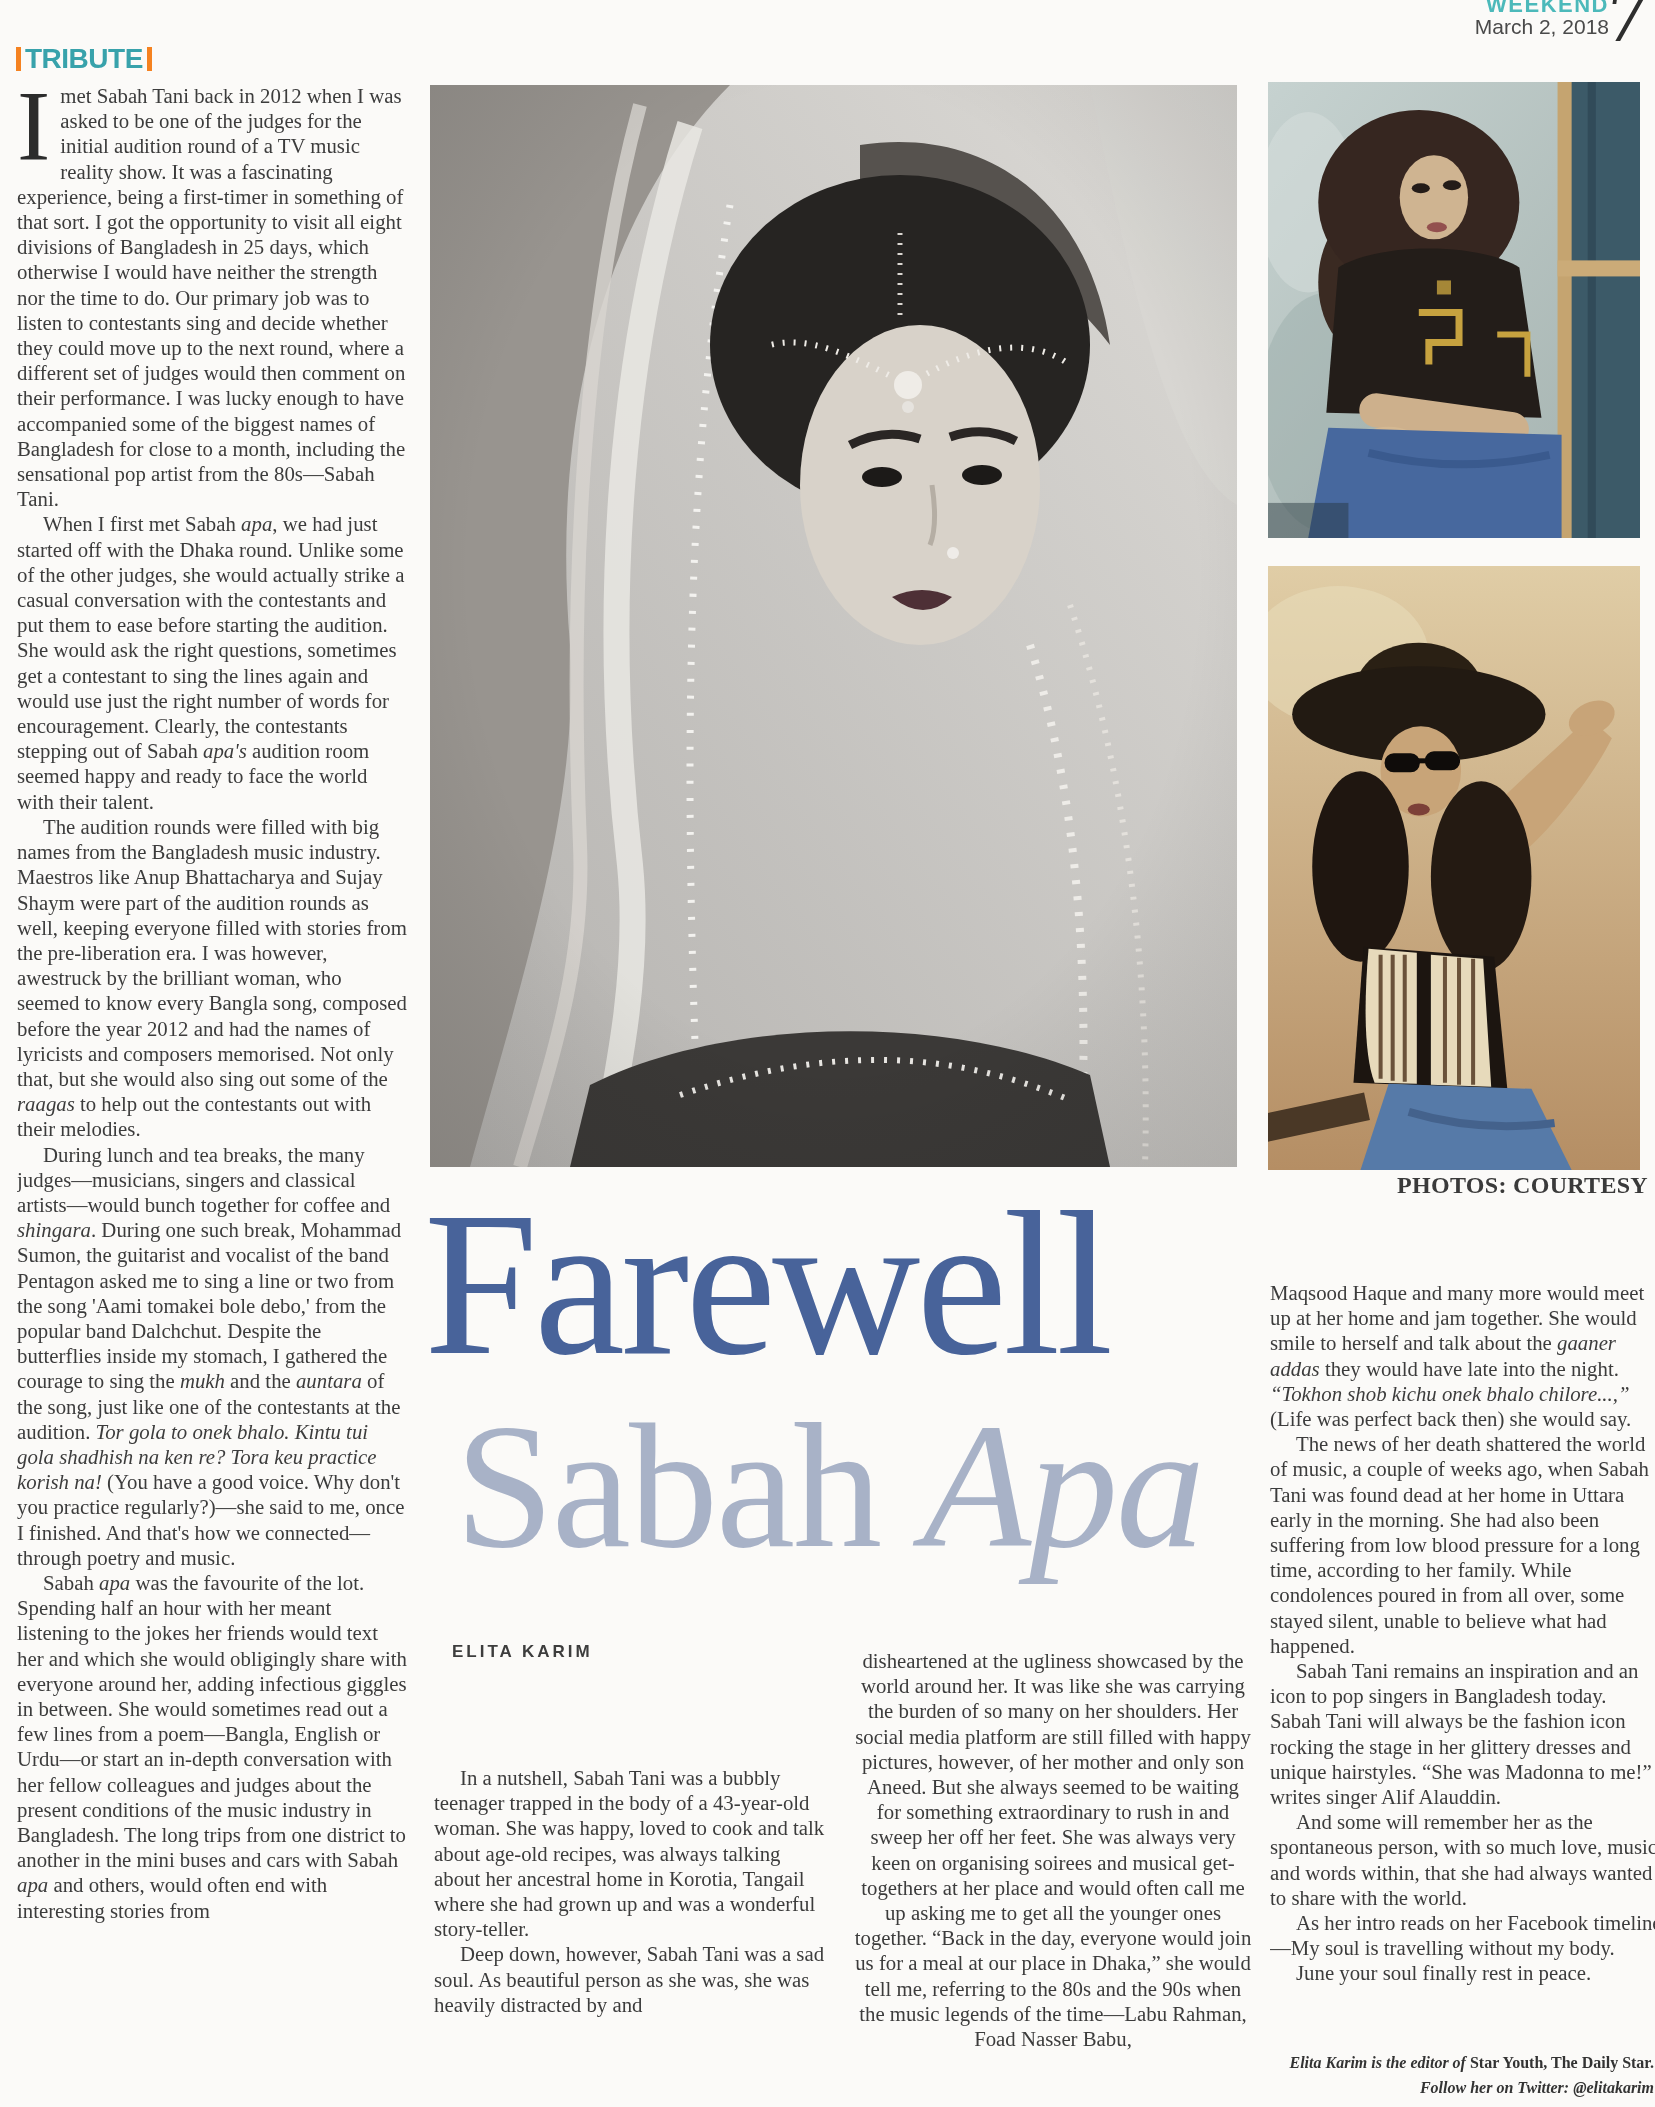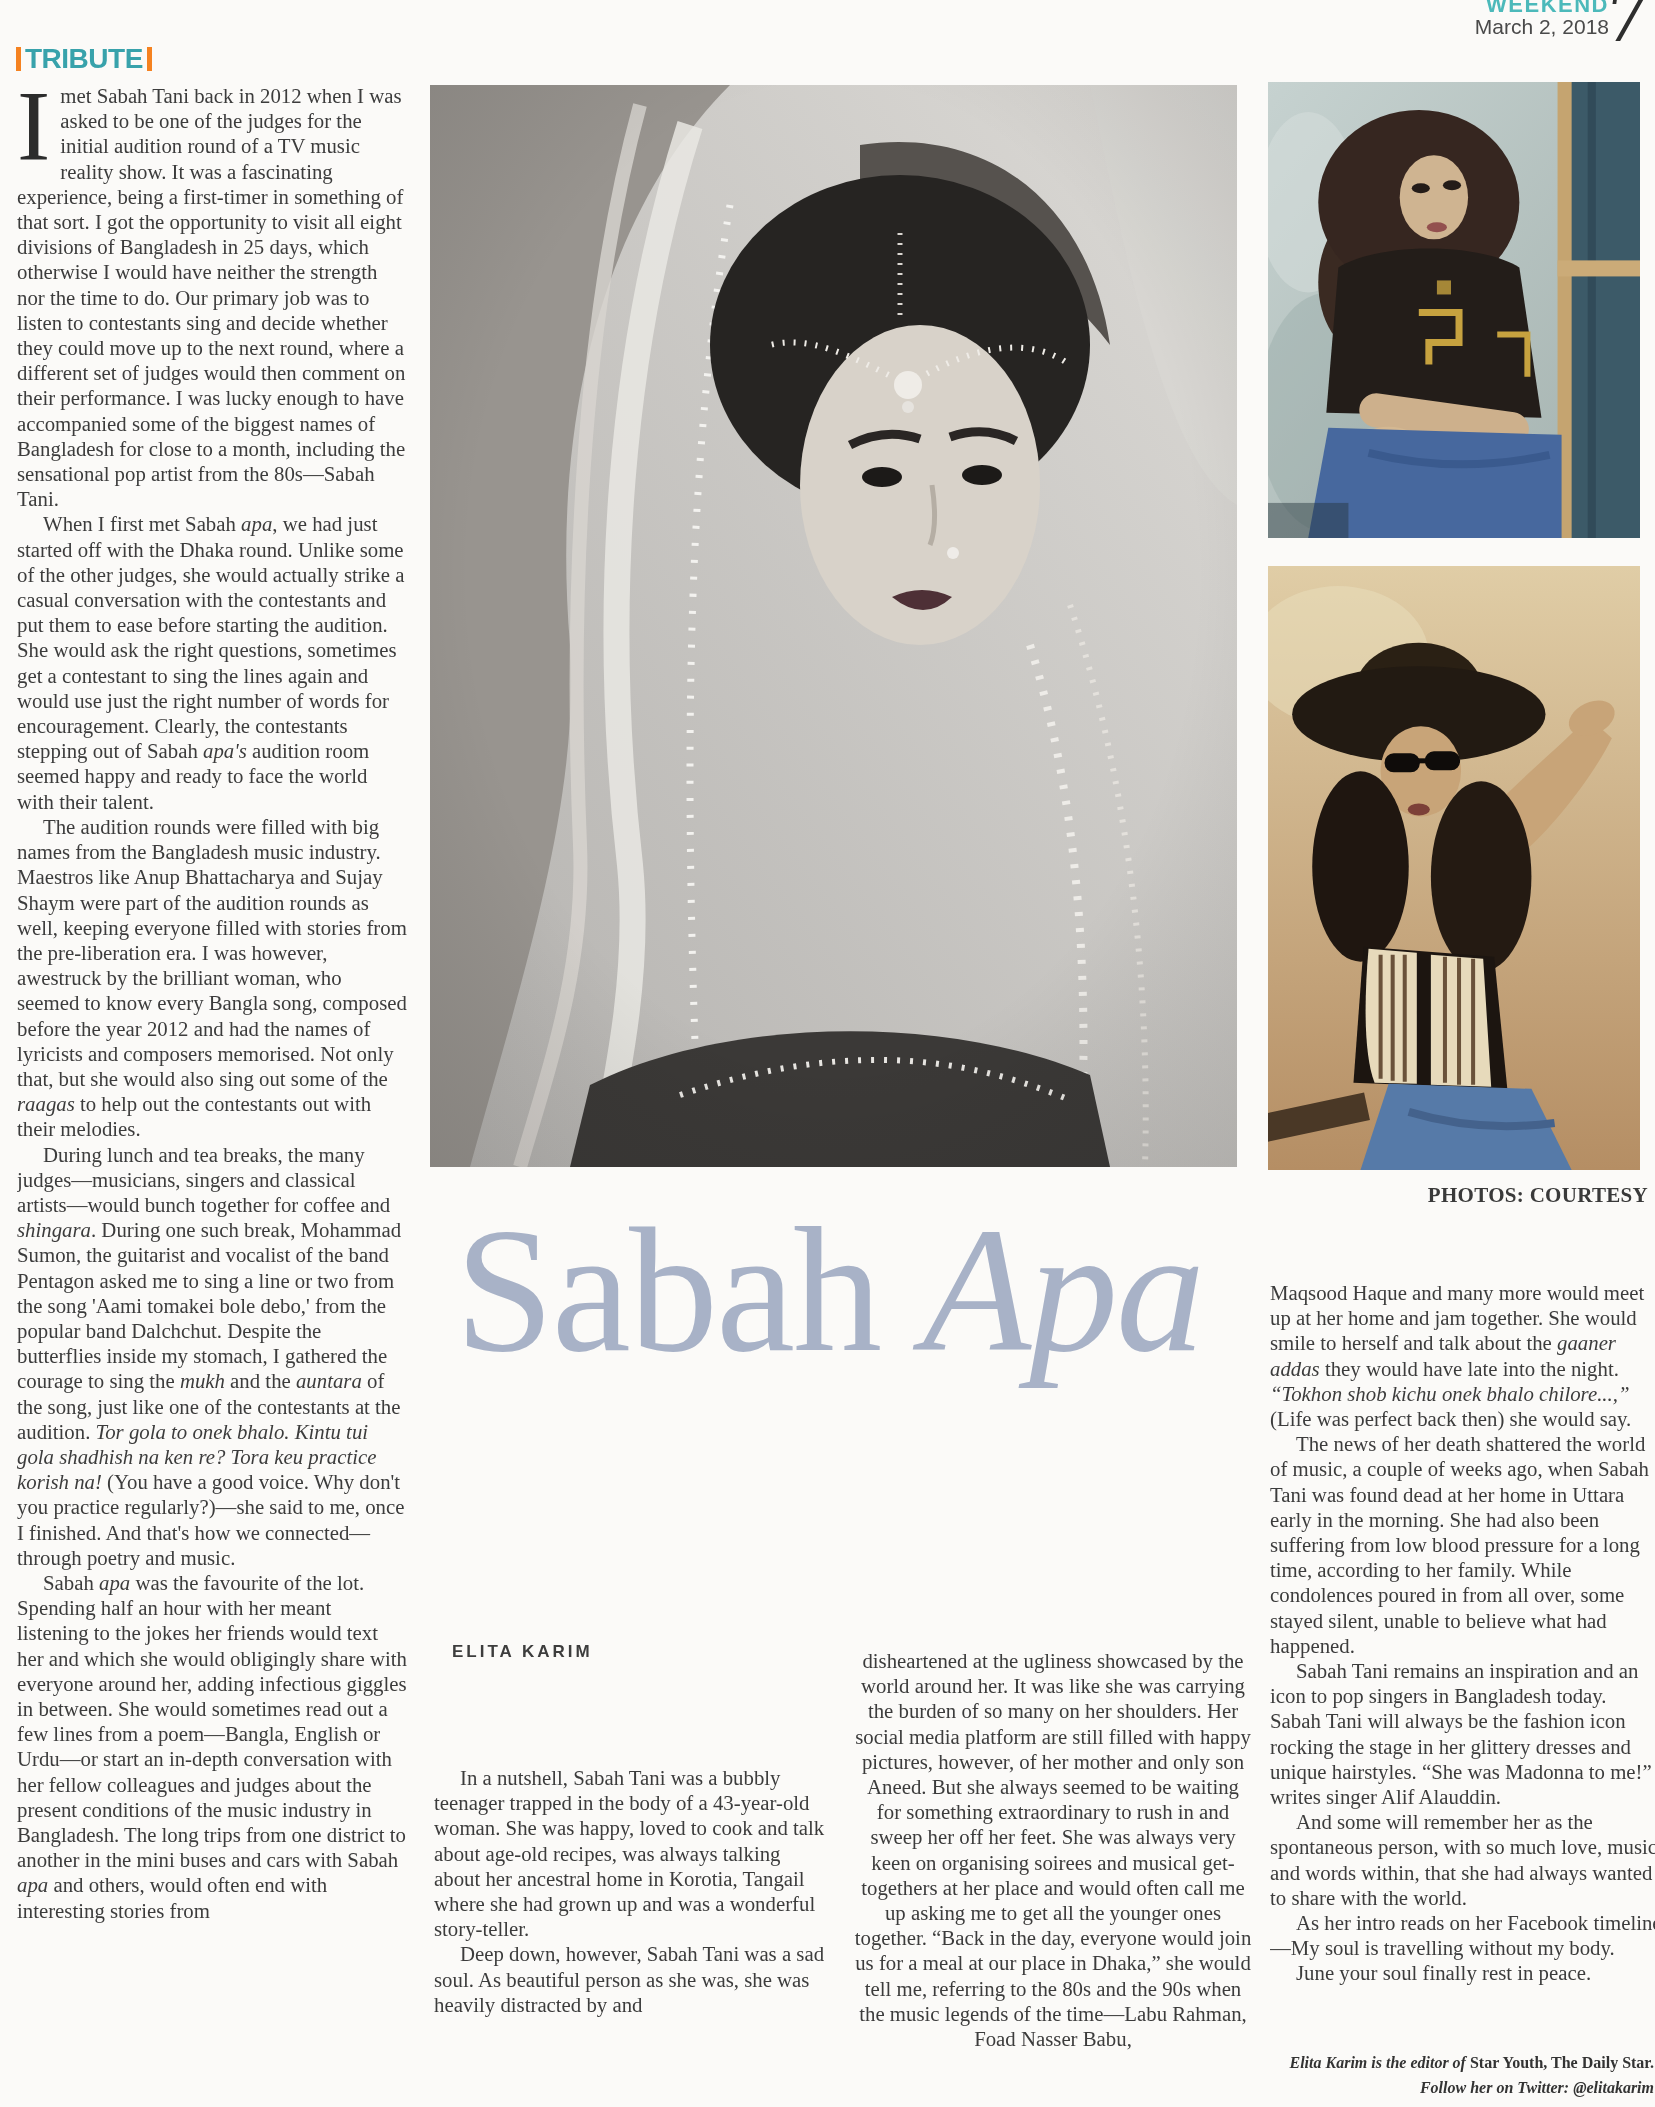--- a/index.html
+++ b/index.html
@@ -33,21 +33,21 @@
   .col4{left:1270px;top:1280px;width:392px;height:766px;}
   .dropcap{float:left;font-size:100px;line-height:74px;padding:6px 10px 0 0;color:#2c2c2c;}
 
   
   .photo{position:absolute;overflow:hidden;background:#cccccc;}
   .photo svg{display:block;width:100%;height:100%;}
   .main-photo{left:430px;top:85px;width:807px;height:1082px;}
   .right-photo-1{left:1268px;top:82px;width:372px;height:456px;}
   .right-photo-2{left:1268px;top:566px;width:372px;height:604px;}
   .credit{position:absolute;top:1172px;left:1270px;width:378px;text-align:right;
-    font-weight:bold;font-size:21px;color:#3a3a3a;letter-spacing:0.3px;margin-top:11px;}
+    font-weight:bold;font-size:24px;color:#3a3a3a;letter-spacing:0.3px;}
 
   
   .headline{position:absolute;left:424px;top:1186px;width:810px;}
   .hl1{font-size:205px;line-height:196px;letter-spacing:-4px;color:#48639a;}
   .hl2{font-size:178px;line-height:160px;letter-spacing:-2px;color:#a8b2c7;margin-top:24px;text-align:center;}
   .hl2 i{font-style:italic;}
 
   .byline{position:absolute;left:452px;top:1642px;font-family:"Liberation Sans",sans-serif;
     font-weight:bold;font-size:17px;letter-spacing:3px;color:#3d3d3d;}
 
@@ -182,20 +182,21 @@
     <path d="M176,390 v126 M190,391 v127 M204,392 v126" stroke="#6a523a" stroke-width="4" fill="none"></path>
     <path d="M120,517 L262,522 L302,603 L92,603 Z" fill="#567aa8"></path>
     <path d="M140,545 C190,560 240,562 285,556" stroke="#44628c" stroke-width="8" fill="none"></path>
     <rect x="-20" y="540" width="120" height="28" fill="#4a3826" transform="rotate(-12 30 554)"></rect>
   </svg>
 </div>
 
 <div class="credit">PHOTOS: COURTESY</div>
 
 <div class="headline">
+  <div class="hl1">Farewell</div>
   <div class="hl2"><span>Sabah </span><i>Apa</i></div>
 </div>
 
 <div class="byline">ELITA KARIM</div>
 
 <div class="col col2">
     <p class="para indent"><span>In a nutshell, Sabah Tani was a bubbly teenager trapped in the body of a 43-year-old woman. She was happy, loved to cook and talk about age-old recipes, was always talking about her ancestral home in Korotia, Tangail where she had grown up and was a wonderful story-teller.</span></p>
     <p class="para indent"><span>Deep down, however, Sabah Tani was a sad soul. As beautiful person as she was, she was heavily distracted by and</span></p>
   </div>
 <div class="col col3">

